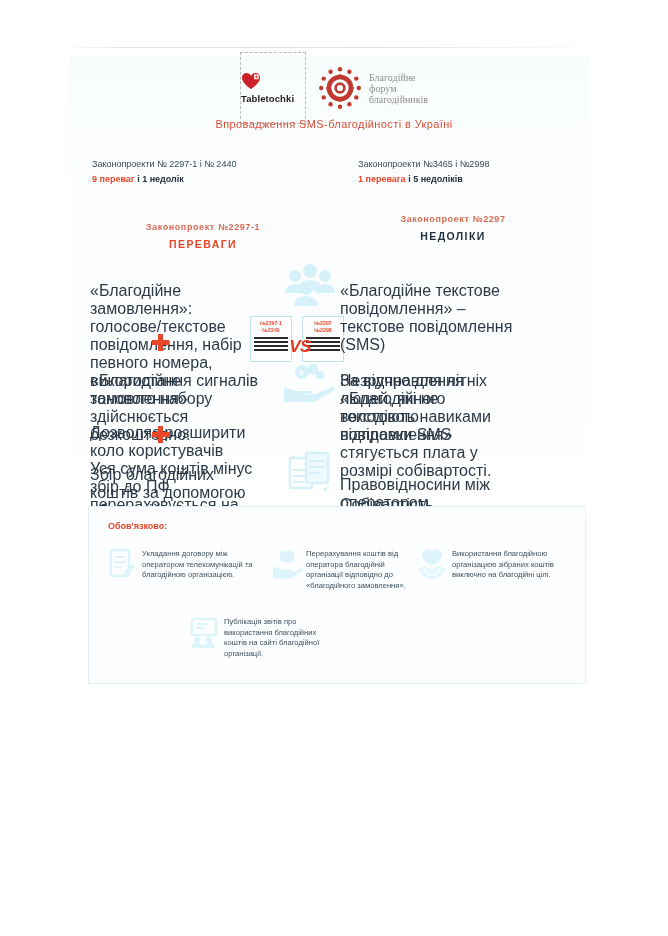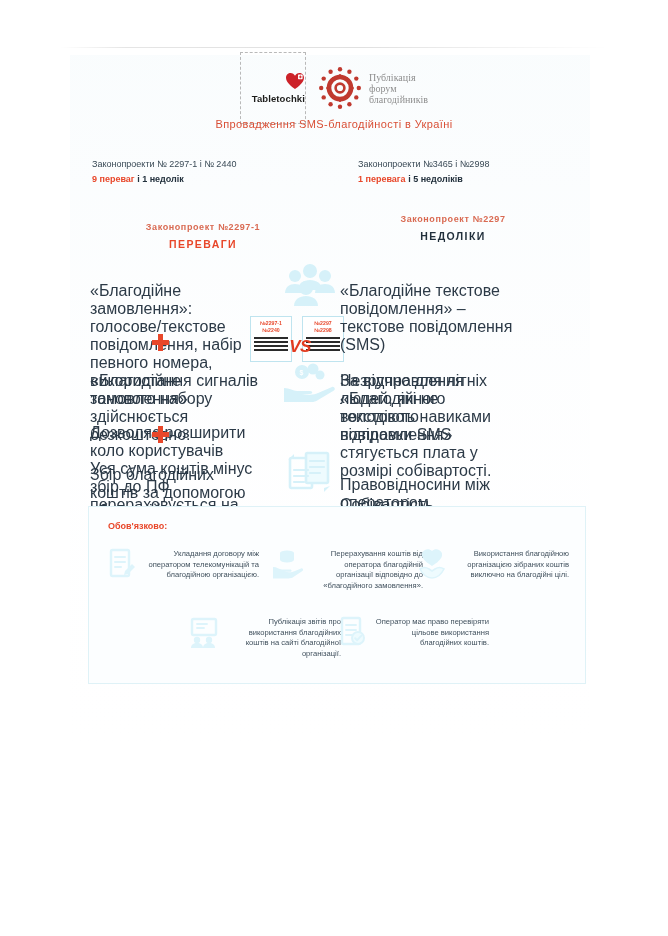--- a/index.html
+++ b/index.html
@@ -49,21 +49,21 @@
     justify-content: center;
     align-items: center;
     gap: 12px;
   }
   .logo-tabletochki {
     width: 64px;
     height: 70px;
     border: 1px dashed #b9b9b9;
     display: flex;
     flex-direction: column;
-    align-items: flex-end;
+    align-items: flex-start;
     justify-content: center;
     gap: 3px;
   }
   .heart {
     position: relative;
     width: 20px;
     height: 18px;
   }
   .heart svg { display:block; }
   .logo-tabletochki .brand {
@@ -212,21 +212,20 @@
   
   .mandatory {
     position: absolute;
     left: 88px;
     top: 506px;
     width: 498px;
     height: 178px;
     border: 1px solid #dff2f7;
     background: #fcfeff;
     box-sizing: border-box;
-    text-align: right;
   }
   .mandatory .m-title {
     position: absolute;
     left: 19px;
     top: 14px;
     color: #e8472a;
     font-size: 9px;
     font-weight: bold;
   }
   .m-item {
@@ -291,21 +290,21 @@
             <circle cx="34.4" cy="22" r="1.5"></circle>
               <circle cx="28.8" cy="31.6" r="1.5"></circle>
             <circle cx="22" cy="34.4" r="1.5"></circle>
               <circle cx="15.2" cy="31.6" r="1.5"></circle>
             <circle cx="9.6" cy="22" r="1.5"></circle>
               <circle cx="15.2" cy="12.4" r="1.5"></circle>
           </g>
         </svg>
       </span>
       <span class="forum-text">
-        <span>Публікація</span>
+        <span>Благодійне</span>
         <span>форум</span>
         <span>благодійників</span>
       </span>
     </div>
   </div>
 
   <div class="title">Впровадження SMS-благодійності в Україні</div>
 
   <div class="summary">
     <div class="sum-block sum-left">
@@ -492,30 +491,15 @@
             <circle cx="8" cy="25" r="3.2"></circle>
               <path d="M2 33c0-3.2 2.6-5 6-5s6 1.8 6 5z"></path>
             <circle cx="20" cy="25" r="3.2"></circle>
               <path d="M14 33c0-3.2 2.6-5 6-5s6 1.8 6 5z"></path>
           </g>
         </svg>
       </span>
       <span class="m-txt">Публікація звітів про використання благодійних коштів на сайті благодійної організації.</span>
     </div>
 
-    <div class="m-item" style="left:248px; top:108px;">
-      <span class="m-ico">
-        <svg width="30" height="34" viewBox="0 0 30 34">
-          <rect x="5" y="3" width="18" height="26" rx="1.5" fill="none" stroke="#ddf4fb" stroke-width="2.4"></rect>
-          <g stroke="#ddf4fb" stroke-width="1.8" stroke-linecap="round">
-            <line x1="9" y1="10" x2="19" y2="10"></line>
-              <line x1="9" y1="15" x2="19" y2="15"></line>
-            <line x1="9" y1="20" x2="15" y2="20"></line>
-          </g>
-          <circle cx="21" cy="23" r="6" fill="#eefbfe" stroke="#ddf4fb" stroke-width="2"></circle>
-          <path d="M18.2 23.2 l2 2 l4 -4.4" fill="none" stroke="#ddf4fb" stroke-width="2" stroke-linecap="round" stroke-linejoin="round"></path>
-        </svg>
-      </span>
-      <span class="m-txt">Оператор має право перевіряти цільове використання благодійних коштів.</span>
-    </div>
   </div>
 
 </div>
 
 </body></html>

